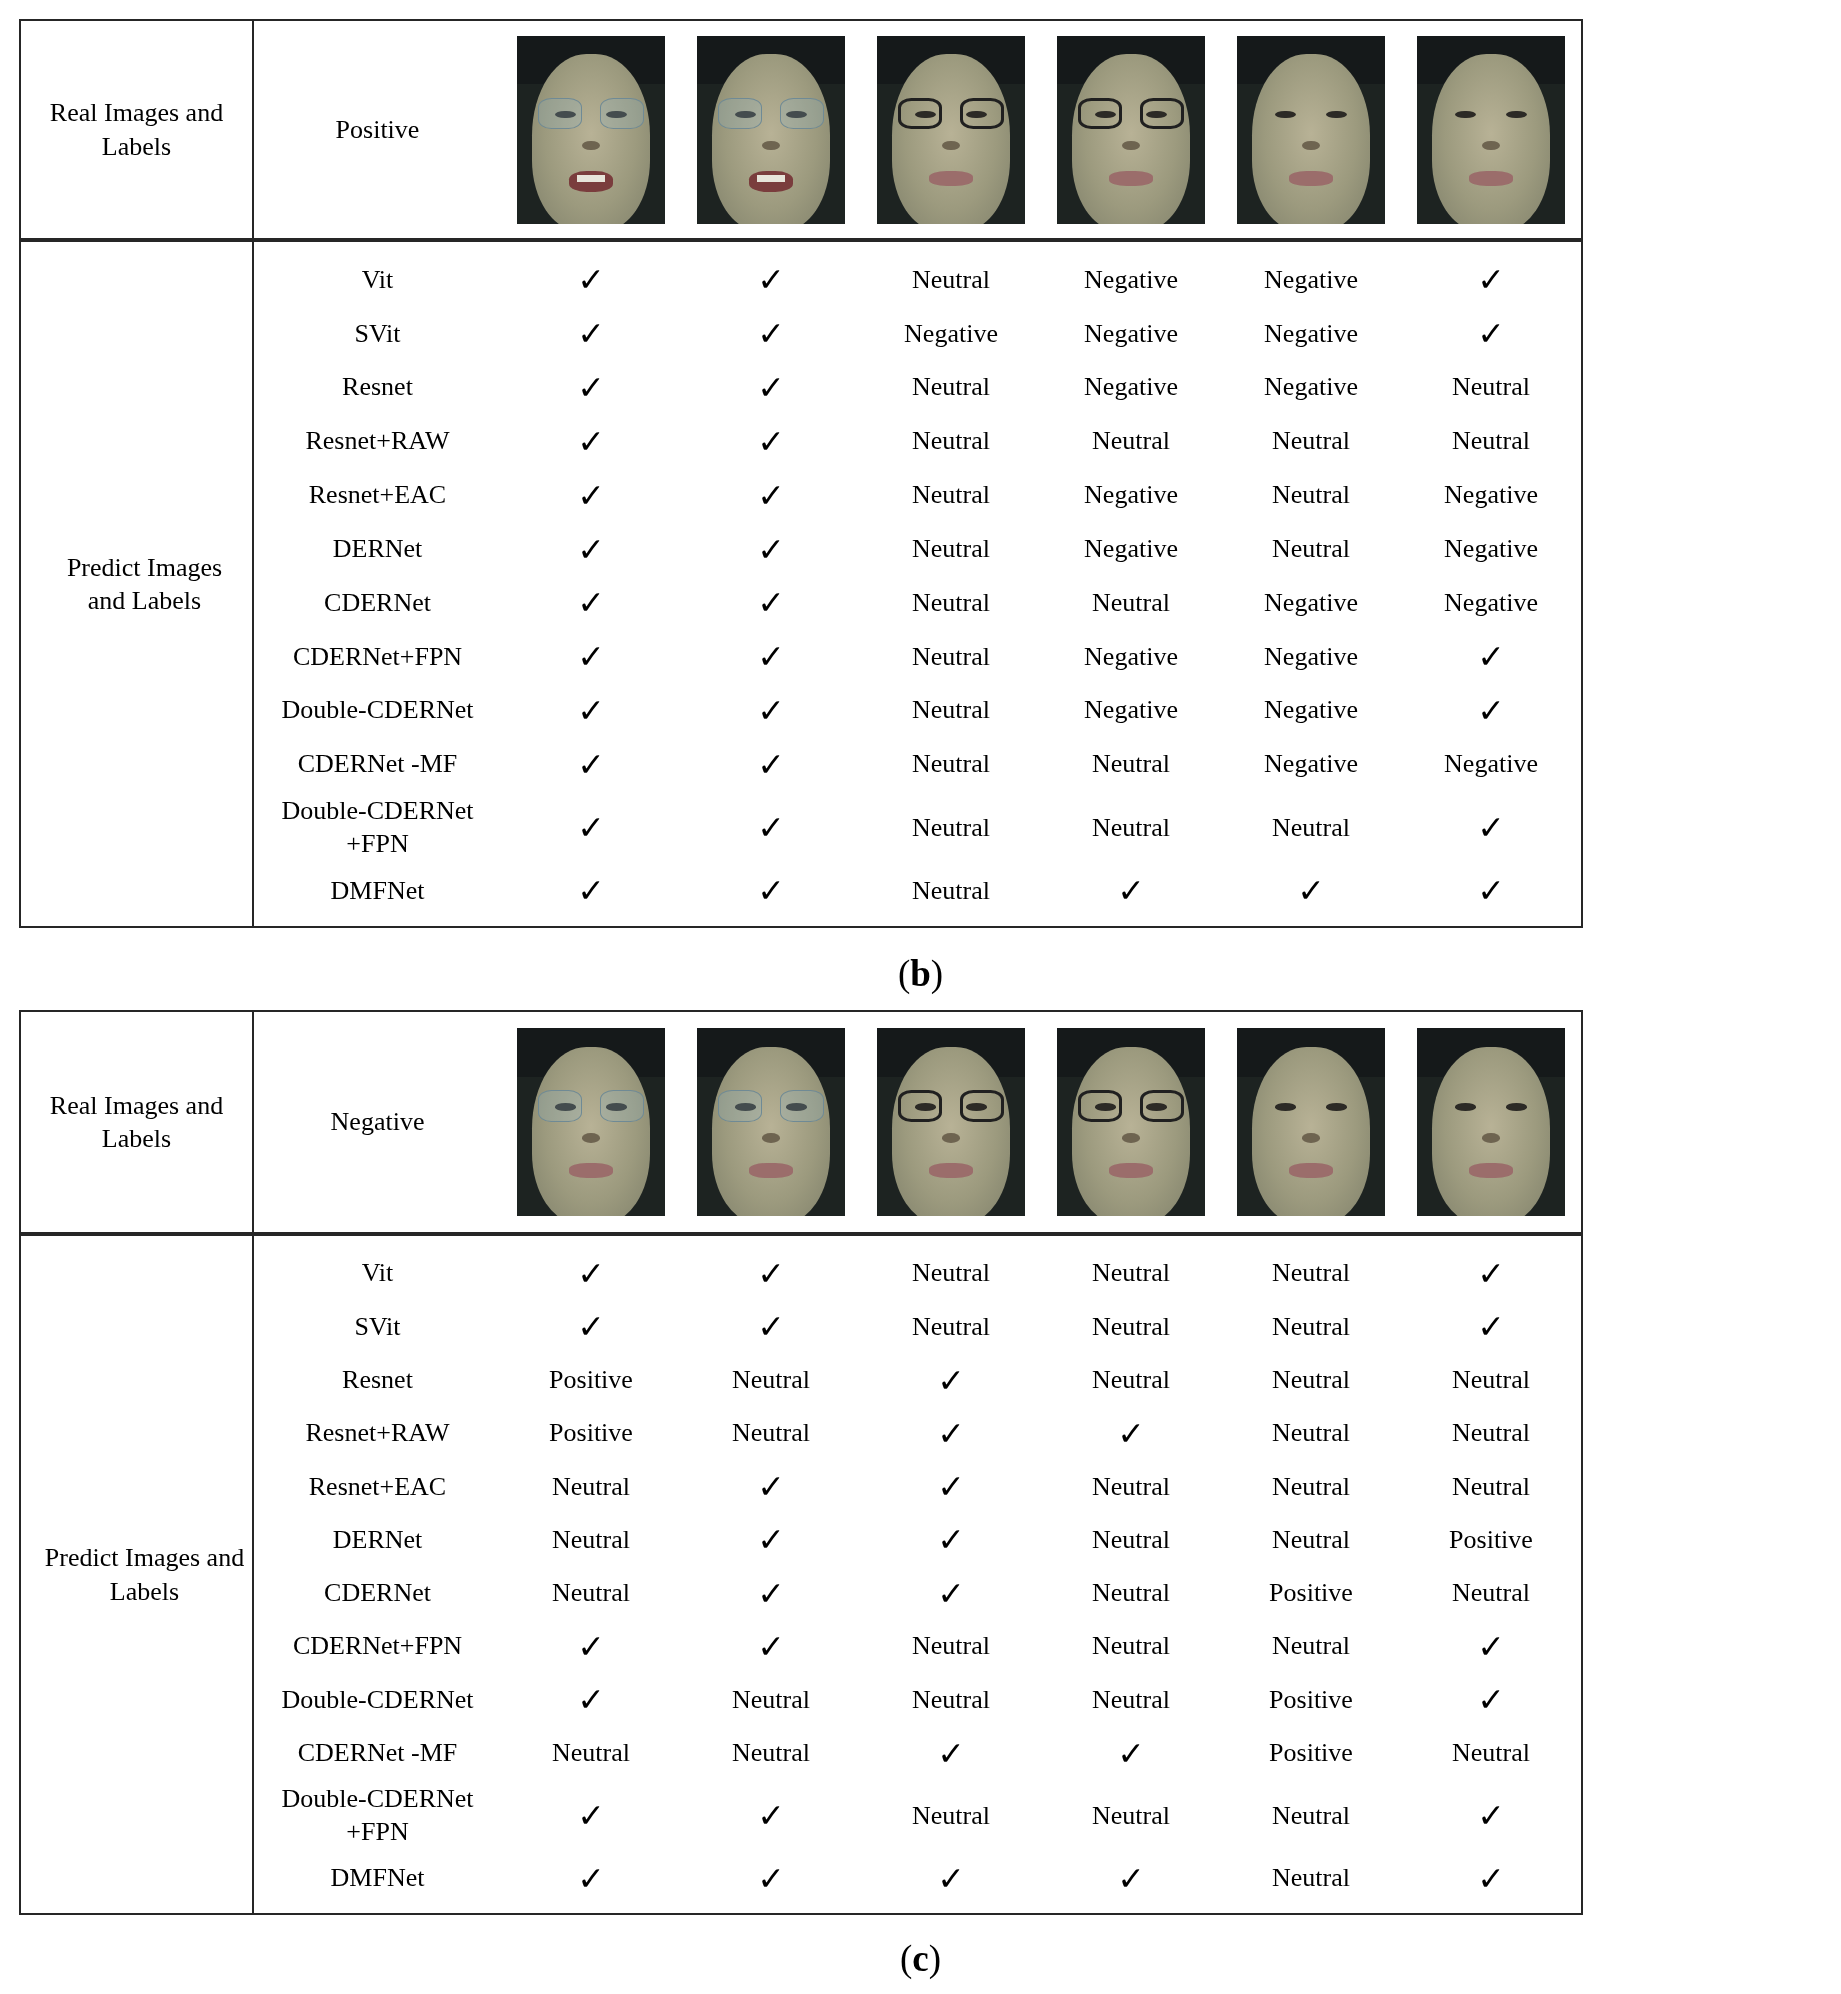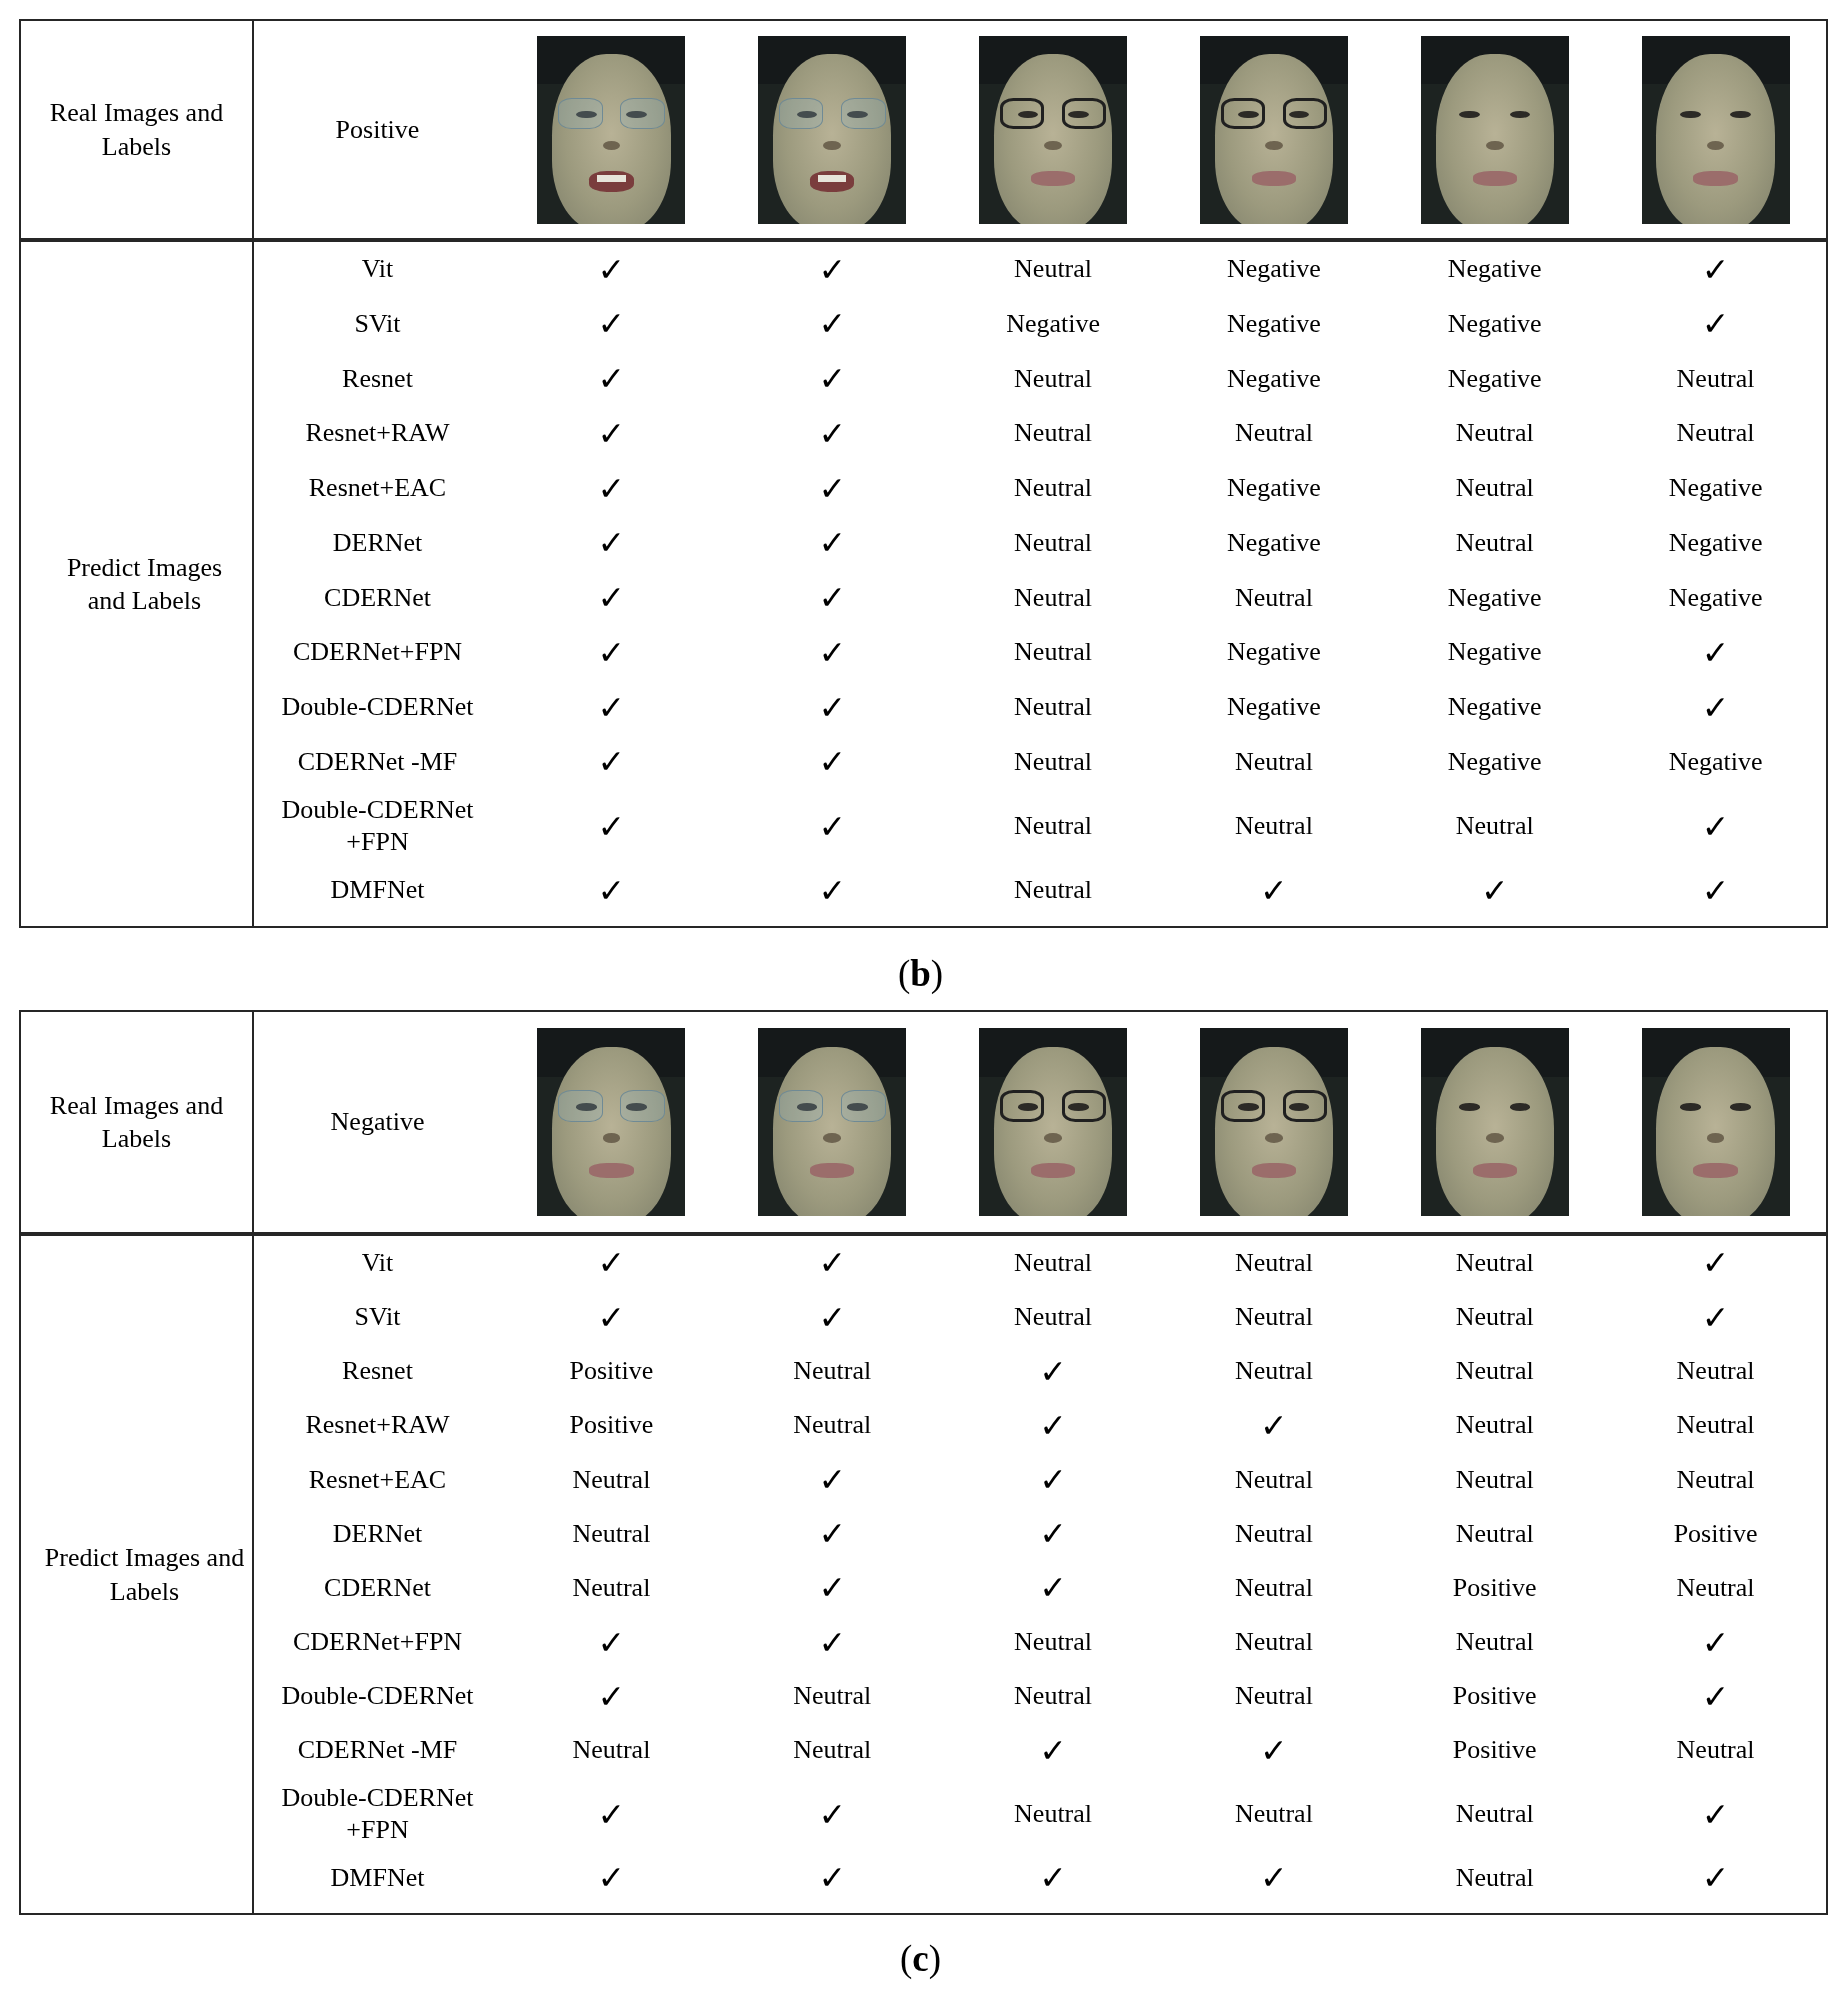--- a/index.html
+++ b/index.html
@@ -1,21 +1,21 @@
 <!DOCTYPE html>
 <html style="font-size:9px"><head>
 <meta charset="utf-8">
 <style>
   html, body { margin: 0; padding: 0; background: #ffffff; }
   body {
     width: 1841px; height: 1995px; position: relative; overflow: hidden;
     font-family: "Liberation Serif", "DejaVu Serif", serif; color: #000;
   }
   .panel {
-    position: absolute; left: 19px; width: 1809px;
+    position: absolute; left: 19px; width: 1564px;
     border: 2.8px solid #262626; box-sizing: border-box;
     display: grid;
     grid-template-columns: 233px 247px repeat(6, 1fr);
   }
   #panel-b { top: 19px; height: 909px; grid-template-rows: 221px 1fr; }
   #panel-c { top: 1010px; height: 905px; grid-template-rows: 224px 1fr; }
 
   .cell-left {
     border-right: 2.8px solid #262626;
     display: flex; align-items: center; justify-content: center;
@@ -46,21 +46,21 @@
   .face .nose { position: absolute; top: 56%; left: 44%; width: 12%; height: 5%; background: #5d5140; border-radius: 50%; opacity: .8; }
   .face .mouth { position: absolute; top: 72%; left: 35%; width: 30%; height: 8%; background: #9b6d6b; border-radius: 40%; }
   .face .mouth.open { height: 11%; background: #7a3d3d; }
   .face .mouth.open::after { content: ""; position: absolute; left: 18%; right: 18%; top: 20%; height: 35%; background: #e7e4da; }
 
   .body-left { border-right: 2.8px solid #262626; margin-left: 16px; }
   .body-grid {
     grid-column: 2 / span 7;
     display: grid;
     grid-template-columns: 247px repeat(6, 1fr);
-    padding: 0 0 8px 0;
+    padding: 11px 0 8px 0;
   }
   .model-name, .pred {
     display: flex; align-items: center; justify-content: center;
     text-align: center; font-size: 26px; line-height: 1.25;
   }
   .pred.check { font-size: 33px; font-family: "DejaVu Sans", sans-serif; font-weight: 300; }
 
   .caption {
     position: absolute; left: 0; width: 100%; text-align: center;
     font-size: 37px;

